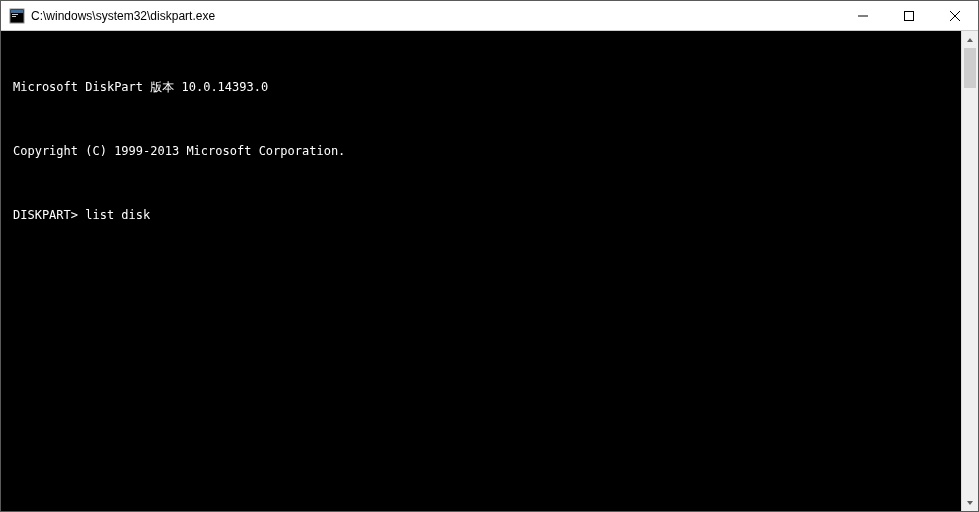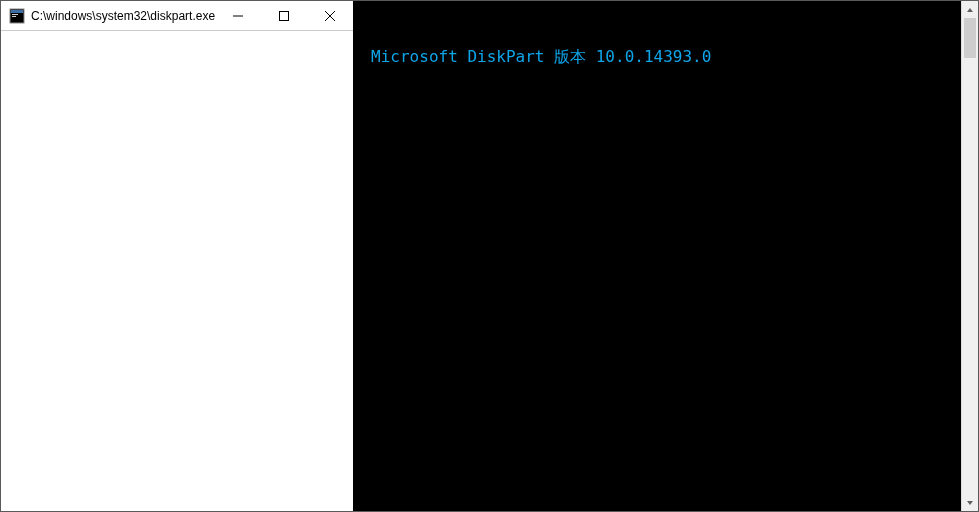--- a/index.html
+++ b/index.html
@@ -1,26 +1,26 @@
 <!DOCTYPE html>
 <html><head>
 <meta charset="utf-8">
 <style>
   * { margin: 0; padding: 0; box-sizing: border-box; }
   html, body { width: 979px; height: 512px; font-family: "Segoe UI", Tahoma, sans-serif; overflow: hidden; }
-  .window { width: 979px; height: 512px; border: 1px solid #5a5a5a; background: #fff; display: flex; flex-direction: row; }
+  .window { width: 979px; height: 512px; border: 1px solid #5a5a5a; background: #fff; display: flex; flex-direction: column; }
   .titlebar { height: 30px; display: flex; align-items: center; background: #fff; border-bottom: 1px solid #ccc; flex: 0 0 30px; }
   .titlebar-icon { width: 16px; height: 16px; margin: 0 6px 0 8px; display: inline-flex; align-items: center; justify-content: center; }
   .titlebar-icon svg { width: 16px; height: 16px; }
   .titlebar-title { font-size: 12px; color: #000; flex: 1; white-space: nowrap; }
   .titlebar-controls { display: flex; height: 100%; }
   .ctrl-btn { width: 46px; height: 100%; display: flex; align-items: center; justify-content: center; background: transparent; border: none; font-family: inherit; }
   .ctrl-btn svg { width: 10px; height: 10px; stroke: #000; stroke-width: 1; fill: none; }
   .client-area { flex: 1; display: flex; background: #f0f0f0; min-height: 0; }
-  .console { flex: 1; background: #000; color: #0ea5e9; font-family: "NSimSun","SimSun","Consolas",monospace; font-size: 16px; line-height: 16px; padding: 0 0 0 18px; white-space: pre; overflow: hidden; letter-spacing: 0; }
+  .console { flex: 1; background: #000; color: #ffffff; font-family: "NSimSun","SimSun","Consolas",monospace; font-size: 12px; line-height: 16px; padding: 0 0 0 12px; white-space: pre; overflow: hidden; letter-spacing: 0; }
   .console .line { min-height: 16px; }
   .scrollbar-v { width: 17px; background: #f0f0f0; display: flex; flex-direction: column; border-left: 1px solid #ddd; }
   .sb-btn { height: 17px; display: flex; align-items: center; justify-content: center; background: #f0f0f0; }
   .sb-btn svg { width: 8px; height: 8px; fill: #606060; }
   .sb-track { flex: 1; background: #f0f0f0; position: relative; }
   .sb-thumb { position: absolute; left: 2px; right: 2px; top: 0; height: 40px; background: #cdcdcd; }
   .prompt-input { display: inline; }
 </style>
 </head>
 <body>
@@ -53,21 +53,23 @@
           </svg>
       </button>
     </div>
   </div>
 
   <div class="client-area">
     <div class="console">
 <div class="line"></div>
 <div class="line">Microsoft DiskPart 版本 10.0.14393.0</div>
 <div class="line"></div>
+<div class="line">Copyright (C) 1999-2013 Microsoft Corporation.</div>
 <div class="line"></div>
+<div class="line"><span>DISKPART&gt; </span><span class="prompt-input">list disk</span></div>
     </div>
 
     <div class="scrollbar-v">
       <div class="sb-btn">
         <svg viewBox="0 0 8 8">
             <path d="M4 2 L7 6 L1 6 Z"></path>
           </svg>
       </div>
       <div class="sb-track">
         <div class="sb-thumb"></div>

